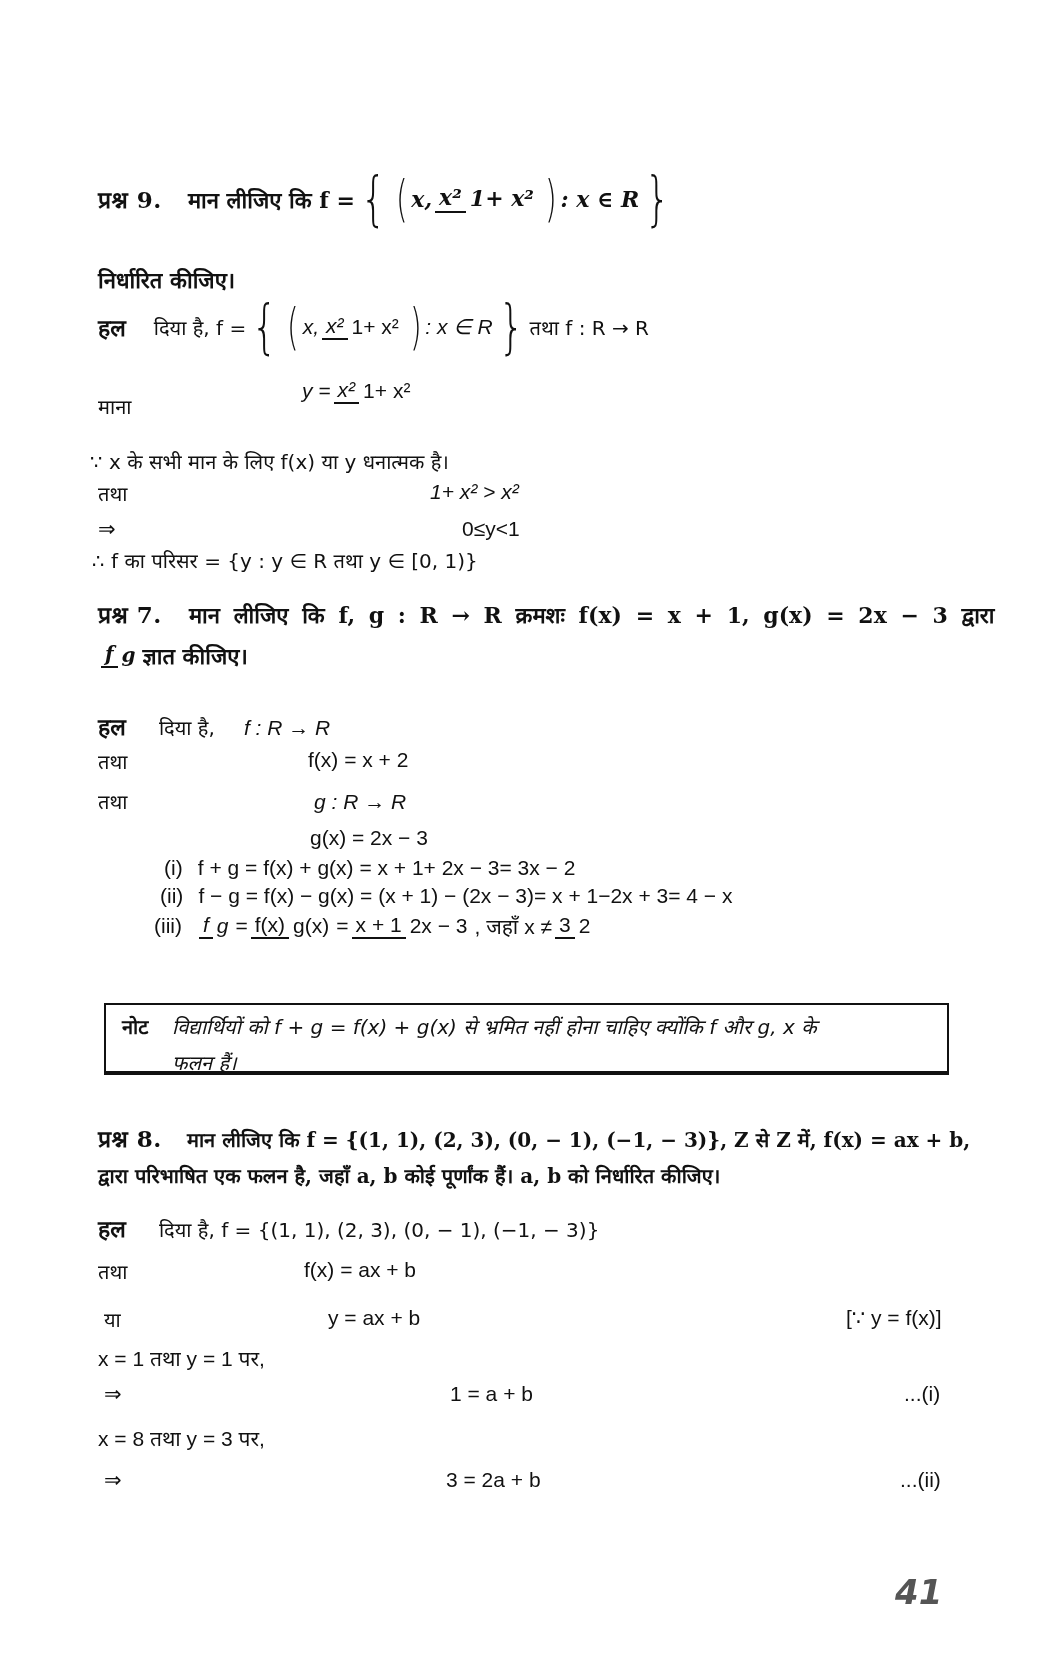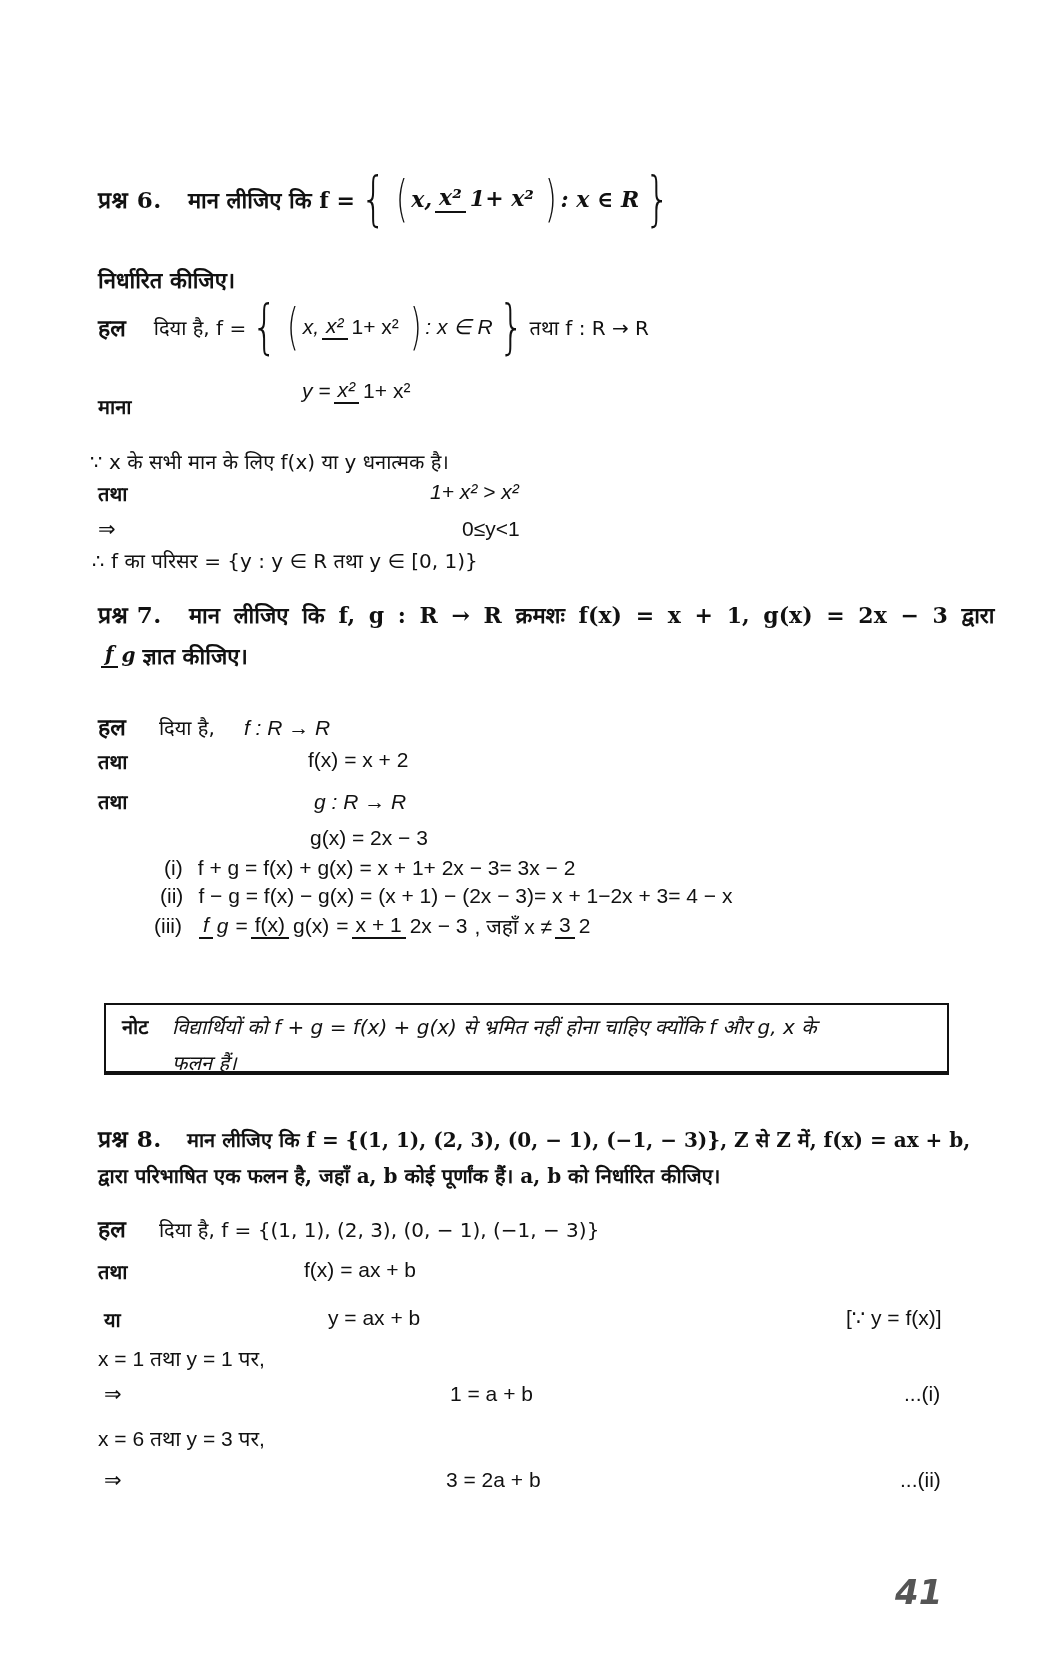--- a/index.html
+++ b/index.html
@@ -5,42 +5,42 @@
   html, body { margin: 0; padding: 0; background: #ffffff; }
   body {
     width: 1055px; height: 1659px; position: relative; overflow: hidden;
     color: #111; font-family: "DejaVu Sans", "Liberation Sans", sans-serif;
   }
   .abs { position: absolute; white-space: nowrap; }
   .q { font-weight: bold; font-size: 22px; font-family: "DejaVu Serif", "Liberation Serif", serif; }
   .qlabel { font-weight: bold; font-size: 23px; font-family: "DejaVu Serif", "Liberation Serif", serif; letter-spacing: 0.5px; }
   .hal { font-weight: bold; font-size: 23px; }
   .t { font-size: 20px; }
-  .lbl { font-size: 20px; font-weight: bold; }
+  .lbl { font-size: 20px; font-weight: normal; }
   .m { font-family: "Liberation Sans", sans-serif; font-size: 21px; }
   .mi { font-style: italic; }
   .frac { display: inline-flex; flex-direction: row; align-items: center; vertical-align: middle; margin: 0 3px; }
   .frac .num { border-bottom: 2px solid #111; padding: 0 4px; line-height: 1.15; }
   .frac .den { padding: 0 4px; line-height: 1.15; }
   .bigbrace { font-size: 58px; font-weight: 300; line-height: 1; vertical-align: middle; transform: scaleX(0.7); display: inline-block; }
   .bigparen { font-size: 50px; font-weight: 300; line-height: 1; vertical-align: middle; transform: scaleX(0.6); display: inline-block; }
   .note-box {
     position: absolute; left: 104px; top: 1003px; width: 845px; height: 72px;
     border: 2px solid #111; border-bottom-width: 4px; box-sizing: border-box;
   }
   .note-box .n-lbl { position: absolute; left: 16px; top: 8px; font-weight: bold; font-size: 20px; }
   .note-box .n-l1 { position: absolute; left: 66px; top: 8px; font-size: 20px; font-style: italic; }
   .note-box .n-l2 { position: absolute; left: 66px; top: 44px; font-size: 20px; font-style: italic; }
   .pageno { position: absolute; left: 895px; top: 1572px; font-size: 34px; font-weight: bold; color: #555; font-style: italic; }
 </style>
 </head>
 <body>
 
 <div class="abs" style="left:98px; top:170px; display:flex; align-items:center;">
-  <span class="qlabel">प्रश्न 6.</span>
+  <span class="qlabel">प्रश्न 9.</span>
   <span class="q" style="margin-left:26px;">मान लीजिए कि f =</span>
   <span class="bigbrace">{</span>
   <span class="bigparen">(</span>
   <span class="q mi">x,</span>
   <span class="frac q mi">
     <span class="num">x²</span>
     <span class="den">1+ x²</span>
   </span>
   <span class="bigparen">)</span>
   <span class="q mi">: x ∈ R</span>
@@ -153,18 +153,18 @@
 <div class="abs lbl" style="left:98px; top:1258px;">तथा</div>
 <div class="abs m" style="left:304px; top:1258px;">f(x) = ax + b</div>
 <div class="abs lbl" style="left:104px; top:1306px;">या</div>
 <div class="abs m" style="left:328px; top:1306px;">y = ax + b</div>
 <div class="abs m" style="left:846px; top:1306px;">[∵ y = f(x)]</div>
 
 <div class="abs m" style="left:98px; top:1344px;">x = 1 तथा y = 1 पर,</div>
 <div class="abs m" style="left:104px; top:1382px;">⇒</div>
 <div class="abs m" style="left:450px; top:1382px;">1 = a + b</div>
 <div class="abs m" style="left:904px; top:1382px;">...(i)</div>
-<div class="abs m" style="left:98px; top:1424px;">x = 6 तथा y = 3 पर,</div>
+<div class="abs m" style="left:98px; top:1424px;">x = 8 तथा y = 3 पर,</div>
 <div class="abs m" style="left:104px; top:1468px;">⇒</div>
 <div class="abs m" style="left:446px; top:1468px;">3 = 2a + b</div>
 <div class="abs m" style="left:900px; top:1468px;">...(ii)</div>
 
 <div class="pageno">41</div>
 
 </body></html>

